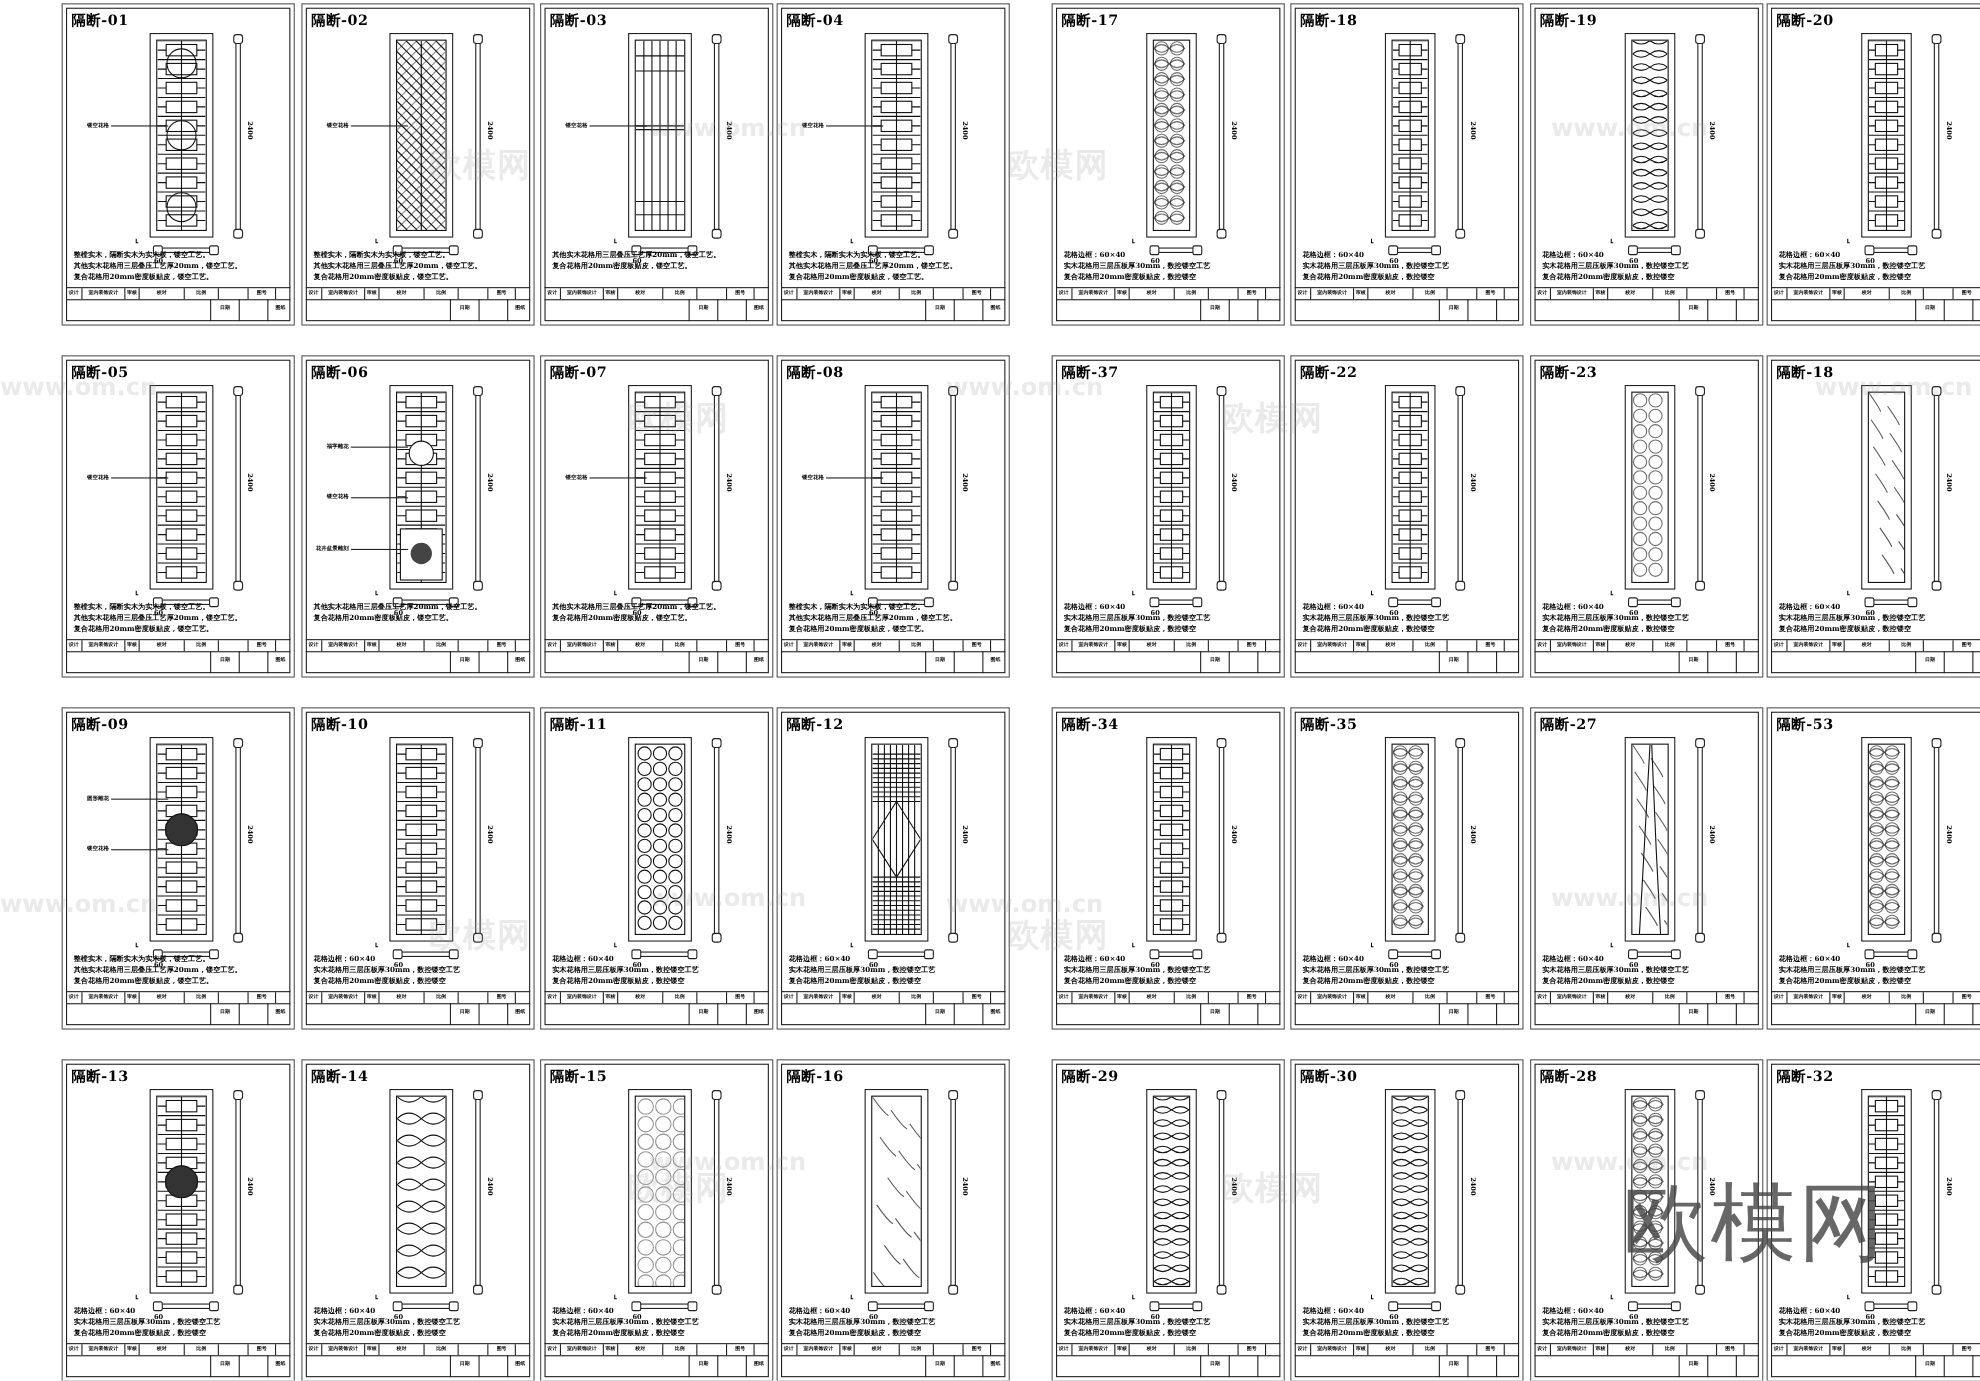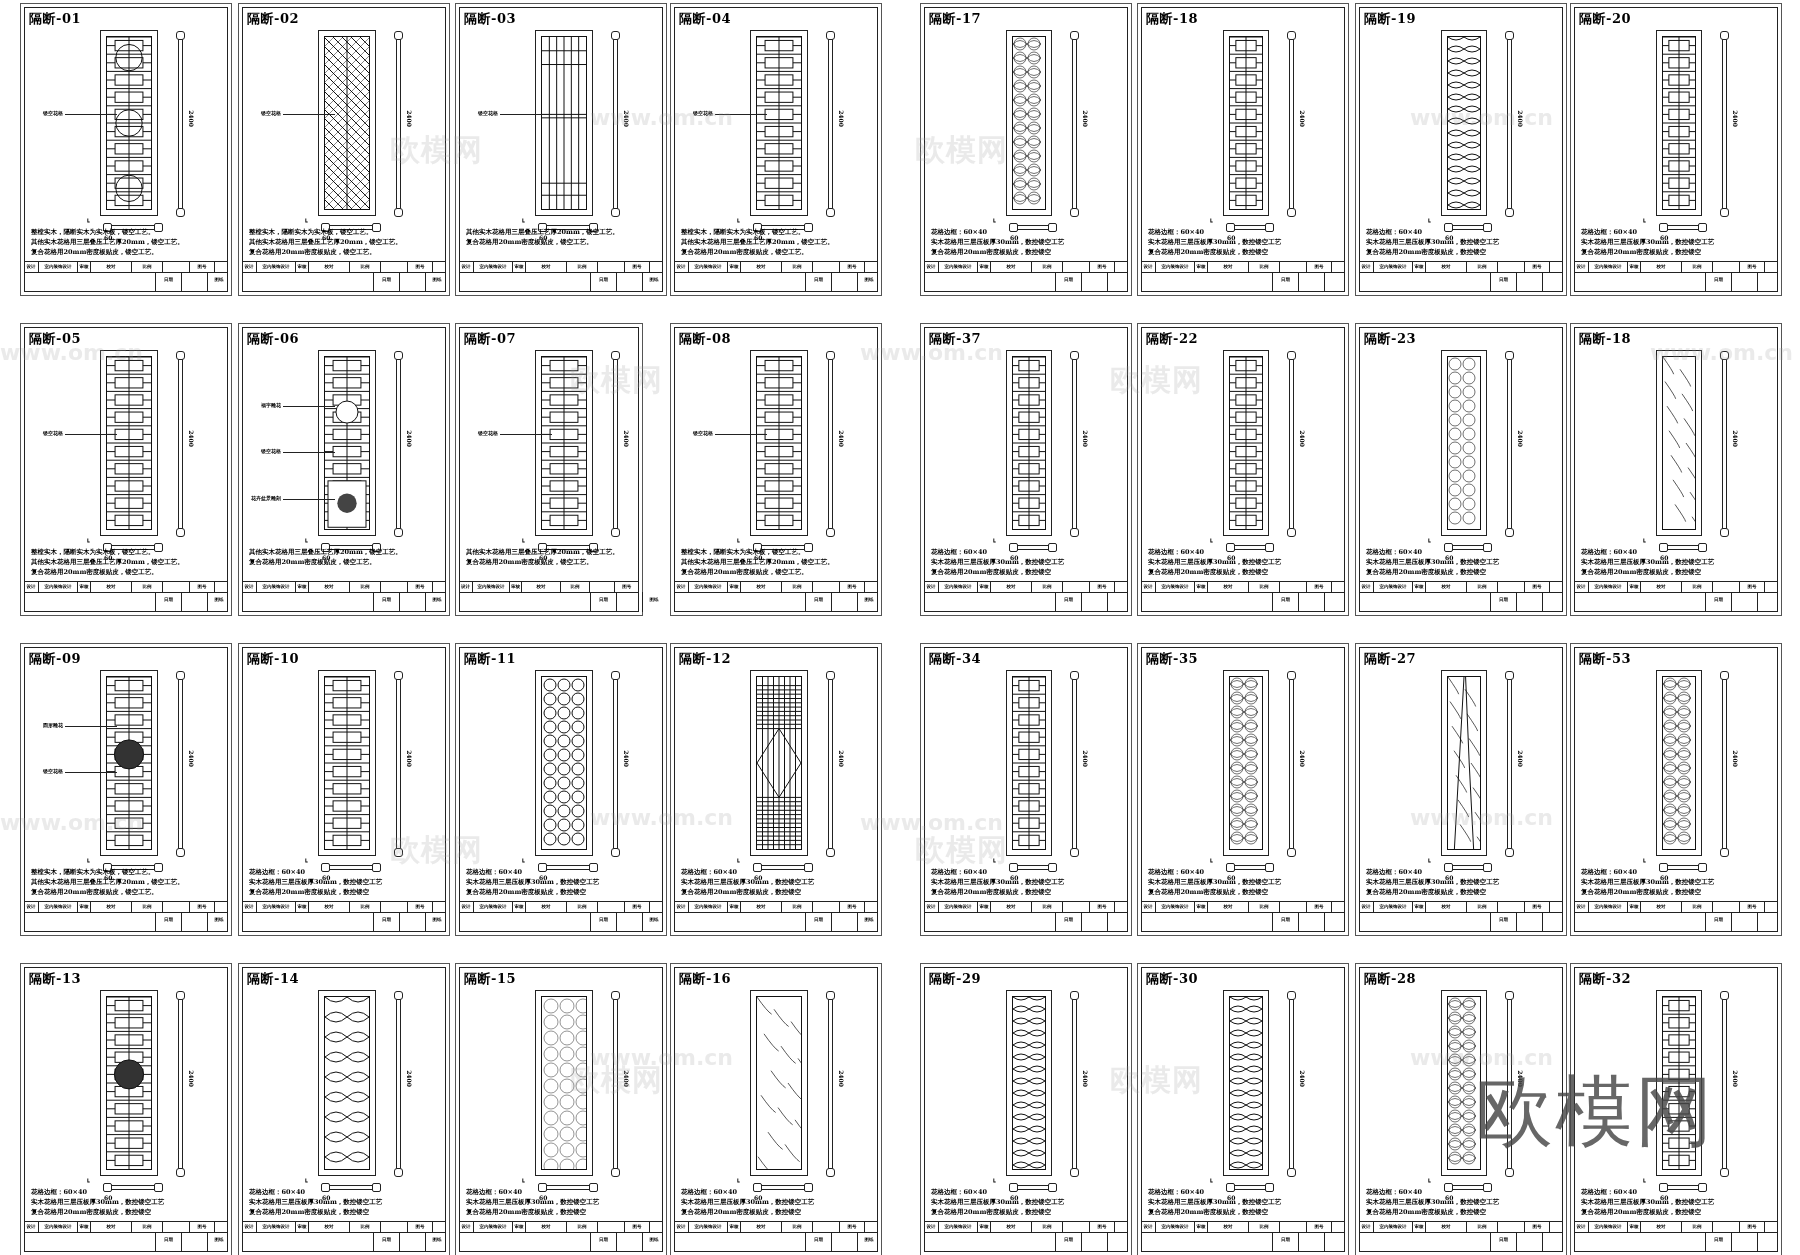--- a/index.html
+++ b/index.html
@@ -1,17 +1,17 @@
 <!DOCTYPE html>
 <html><head>
 <meta charset="utf-8">
 <style>
   html,body{margin:0;padding:0;background:#fff;}
   body{width:1800px;height:1255px;position:relative;overflow:hidden;font-family:"DejaVu Serif",serif;color:#000;}
-  .sheet{position:absolute;border:1.5px solid #555;background:#fff;box-sizing:border-box;}
+  .sheet{position:absolute;border:1.5px solid #555;background:#fff;box-sizing:border-box;margin-left:36px;}
   .sheet .inner{position:absolute;left:3px;top:3px;right:3px;bottom:3px;border:1px solid #222;}
   .title{position:absolute;left:8px;top:6px;font-size:13px;font-weight:bold;letter-spacing:0.5px;font-family:"DejaVu Serif",serif;}
   .panel{position:absolute;border:1.5px solid #222;box-sizing:border-box;background:#fff;}
   .panel .frame{position:absolute;left:5px;right:5px;top:5px;bottom:5px;border:1.5px solid #111;overflow:hidden;}
   .panel svg{position:absolute;left:0;top:0;width:100%;height:100%;}
   .vdim{position:absolute;width:3px;border-left:1px solid #222;border-right:1px solid #222;}
   .vdim:before,.vdim:after{content:"";position:absolute;left:-3px;width:7px;height:7px;border:1px solid #222;border-radius:3px;background:#fff;}
   .vdim:before{top:-3px}.vdim:after{bottom:-3px}
   .vdim .lbl{position:absolute;left:4px;top:45%;font-size:6px;font-weight:bold;transform:rotate(90deg);}
   .hdim{position:absolute;height:3px;border-top:1px solid #222;border-bottom:1px solid #222;}
@@ -541,21 +541,21 @@
           <div style="width:26px"></div>
           <div style="width:24px">图号</div>
         </div>
       <div class="r2">
         <div class="c" style="left:131px;width:26px;">日期</div>
         <div class="c" style="left:157px;width:26px;"></div>
         <div class="c" style="left:183px;width:23px;">图纸</div>
       </div>
     </div>
     </div>
-    <div class="sheet" style="left: 455px; top: 323px; width: 188px; height: 293px;">
+    <div class="sheet" style="left: 455px; top: 323px; width: 212px; height: 293px;">
     <div class="inner"></div>
     <div class="title">隔断-07</div>
     <div class="panel" style="left:79px;top:26px;width:58px;height:186px;">
       <div class="frame">
           <svg viewBox="0 0 44 172" preserveAspectRatio="none">
             <rect x="8.066666666666666" y="3.44" width="27.866666666666664" height="10.319999999999999" stroke="#111" fill="none" stroke-width="1"></rect>
             <line x1="0" y1="0" x2="44" y2="0" stroke="#111" fill="none" stroke-width="1"></line>
             <line x1="8.066666666666666" y1="8.6" x2="0" y2="8.6" stroke="#111" fill="none" stroke-width="1"></line>
             <line x1="35.93333333333334" y1="8.6" x2="44" y2="8.6" stroke="#111" fill="none" stroke-width="1"></line>
             <rect x="8.066666666666666" y="20.64" width="27.866666666666664" height="10.319999999999999" stroke="#111" fill="none" stroke-width="1"></rect>

